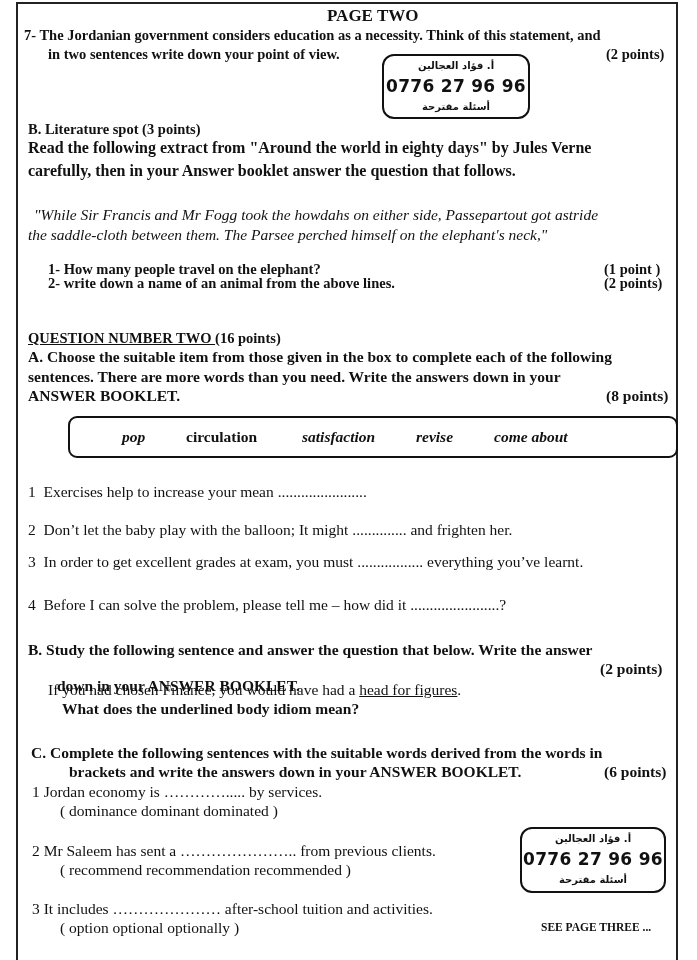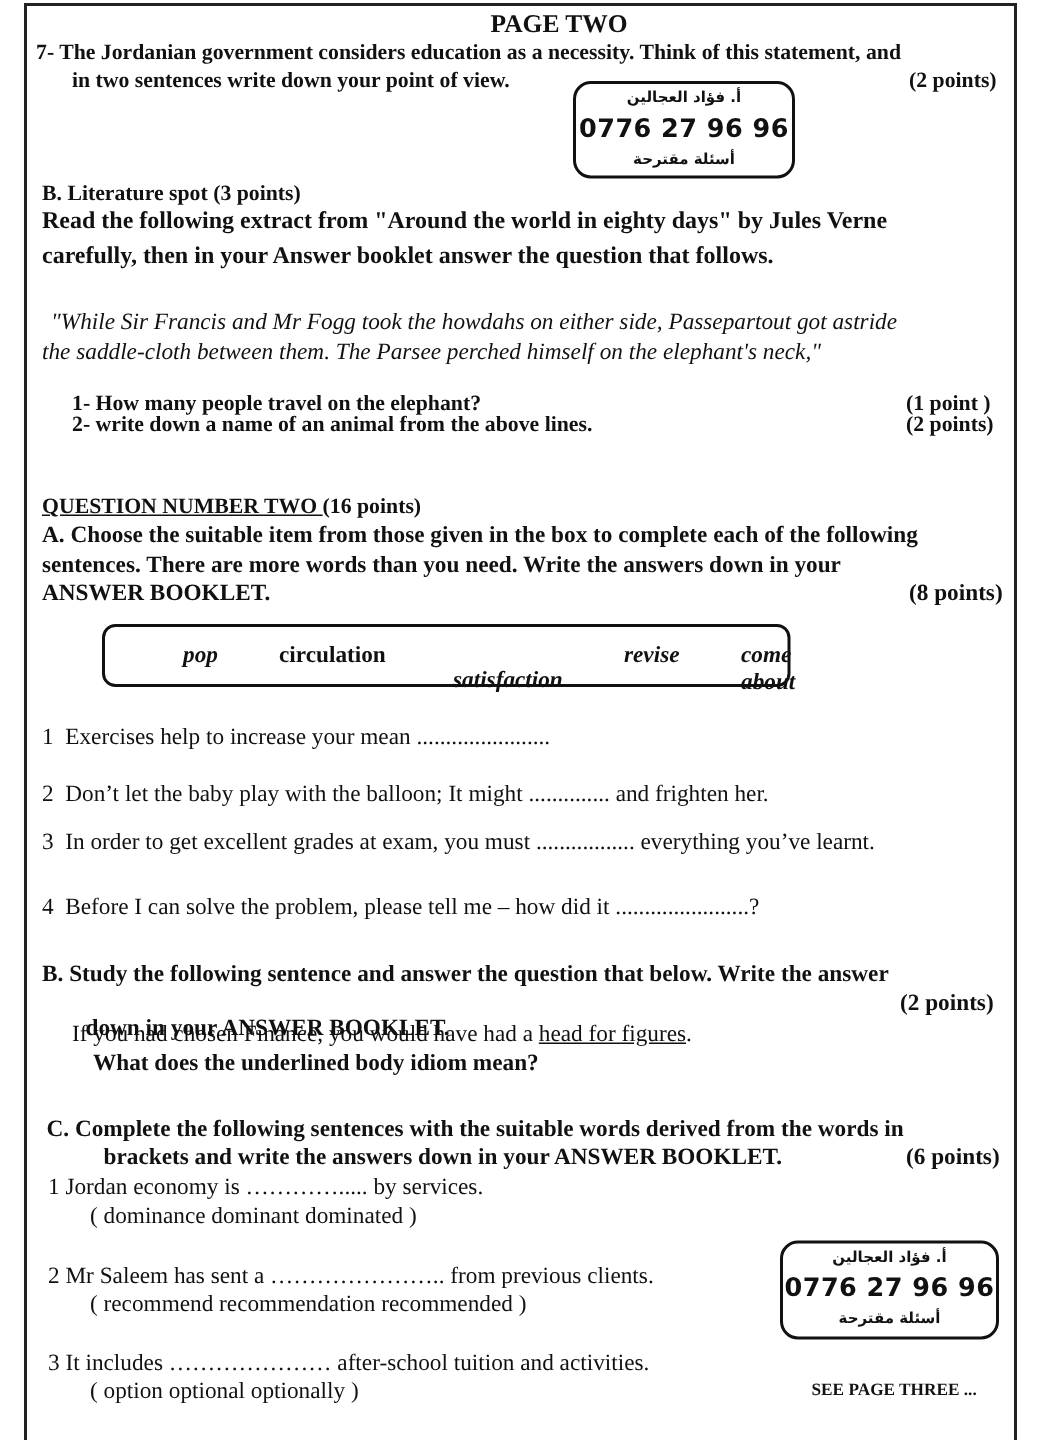--- a/index.html
+++ b/index.html
@@ -12,21 +12,21 @@
   .i { font-style:italic; }
   .u { text-decoration:underline; }
   .title { font-size:17px; }
   .f14 { font-size:14.5px; }
   .f15 { font-size:15.5px; }
   .f16 { font-size:16px; }
   .stamp { position:absolute; border:2.5px solid #111; border-radius:12px; background:#fff;
            text-align:center; font-family:"DejaVu Sans", sans-serif; box-sizing:border-box; }
   .stamp .ar { font-size:10px; font-weight:bold; line-height:20px; direction:rtl; }
   .stamp .ph { font-size:17px; font-weight:bold; line-height:21px; letter-spacing:0.3px; }
-  .wordbox { position:absolute; left:68px; top:416px; width:459px; height:42px;
+  .wordbox { position:absolute; left:68px; top:416px; width:610px; height:42px;
              border:2.5px solid #111; border-radius:9px; box-sizing:border-box; }
   .wordbox span { position:absolute; top:10px; font-size:15.5px; font-weight:bold; }
 </style>
 </head>
 <body>
 
 <div class="page"></div>
 
 <div class="abs b title" style="left:327px;top:6px;">PAGE TWO</div>
 
@@ -52,21 +52,21 @@
 
 <div class="abs b f14" style="left:28px;top:330px;"><span class="u">QUESTION NUMBER TWO </span><span>(16 points)</span></div>
 <div class="abs b f15" style="left:28px;top:348px;">A. Choose the suitable item from those given in the box to complete each of the following</div>
 <div class="abs b f15" style="left:28px;top:368px;">sentences. There are more words than you need. Write the answers down in your</div>
 <div class="abs b f15" style="left:28px;top:387px;">ANSWER BOOKLET.</div>
 <div class="abs b f15" style="left:606px;top:387px;">(8 points)</div>
 
 <div class="wordbox">
   <span class="i" style="left:52px;">pop</span>
   <span style="left:116px;">circulation</span>
-  <span class="i" style="left:232px;margin-top:17px;">satisfaction</span>
+  <span class="i" style="left:232px;">satisfaction</span>
   <span class="i" style="left:346px;">revise</span>
   <span class="i" style="left:424px;">come about</span>
 </div>
 
 <div class="abs f15" style="left:28px;top:483px;"><span>1</span>&nbsp;&nbsp;<span>Exercises help to increase your mean .......................</span></div>
 <div class="abs f15" style="left:28px;top:521px;"><span>2</span>&nbsp;&nbsp;<span>Don’t let the baby play with the balloon; It might .............. and frighten her.</span></div>
 <div class="abs f15" style="left:28px;top:553px;"><span>3</span>&nbsp;&nbsp;<span>In order to get excellent grades at exam, you must ................. everything you’ve learnt.</span></div>
 <div class="abs f15" style="left:28px;top:596px;"><span>4</span>&nbsp;&nbsp;<span>Before I can solve the problem, please tell me – how did it .......................?</span></div>
 
 <div class="abs b f15" style="left:28px;top:641px;">B.  Study the following sentence and answer the question that below. Write the answer</div>

